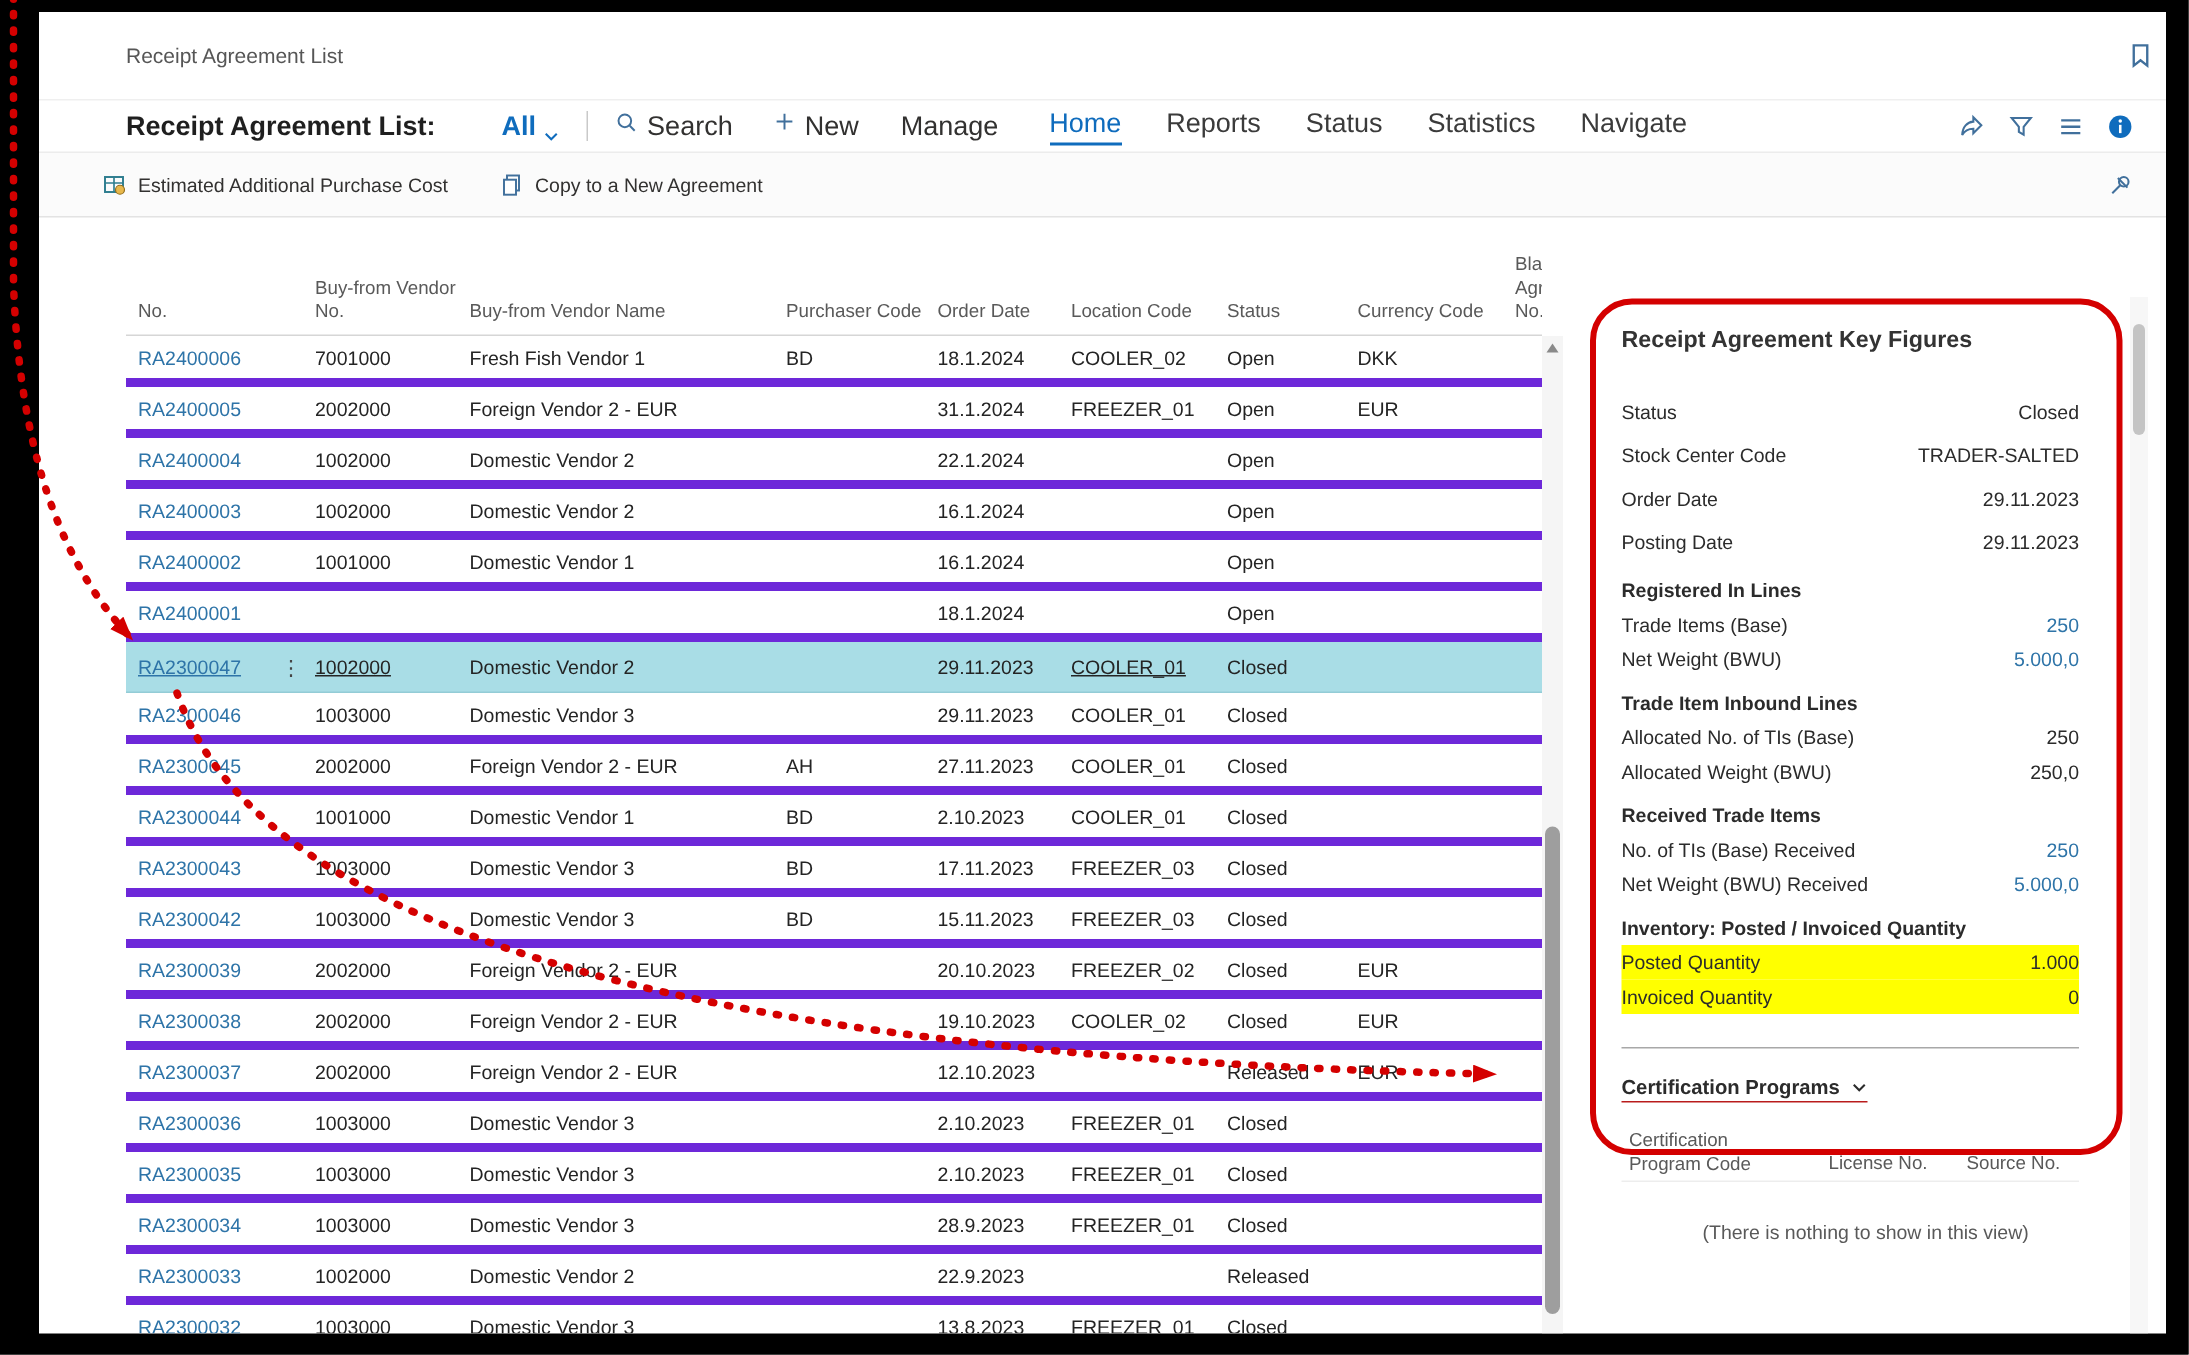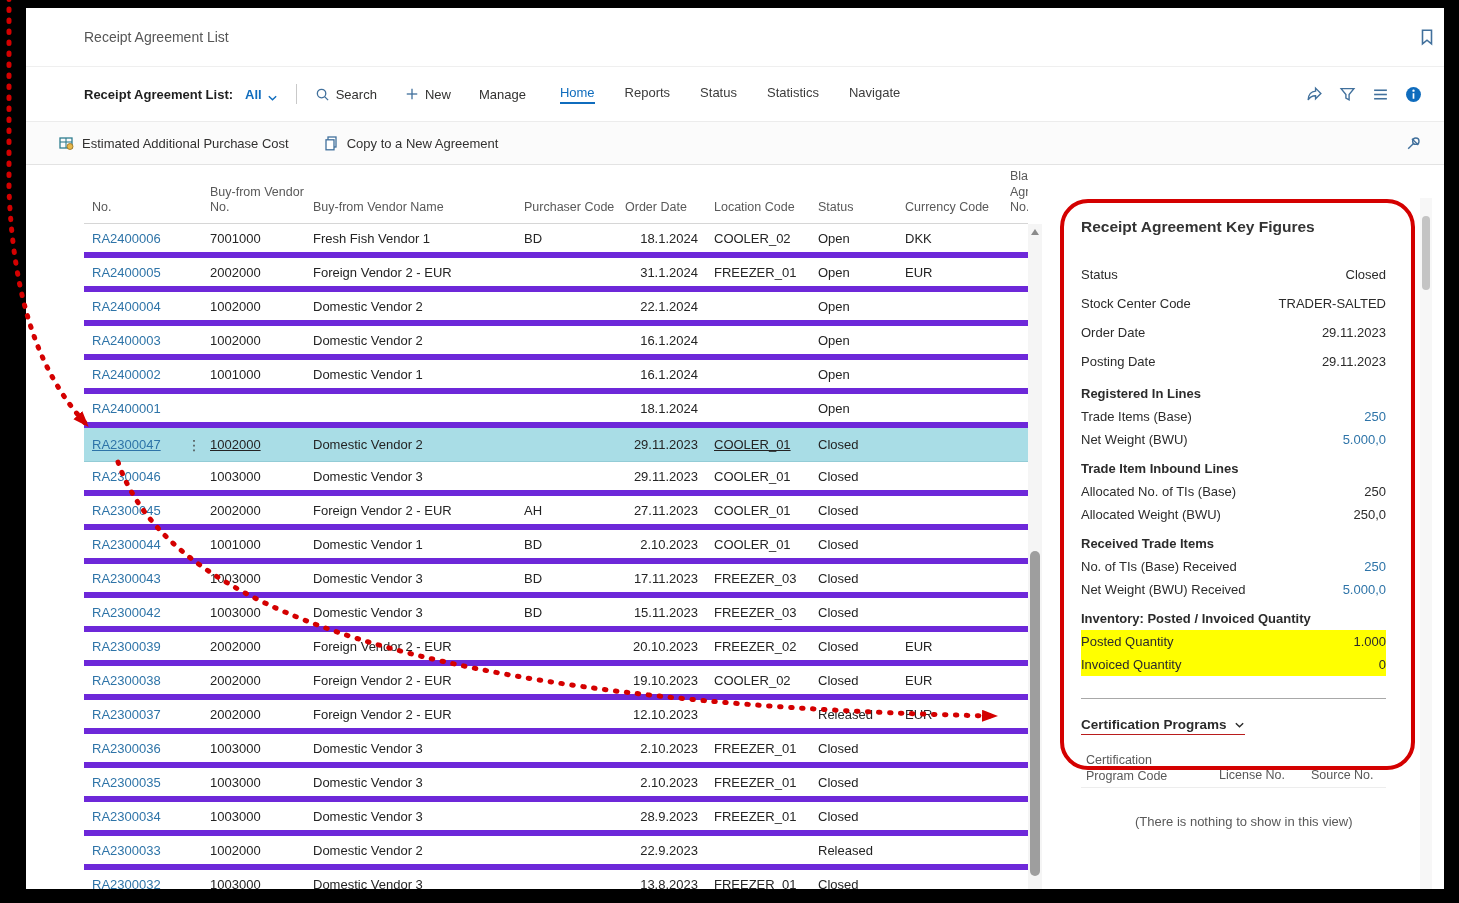--- a/index.html
+++ b/index.html
@@ -8,54 +8,54 @@
   .app { position:absolute; left:26px; top:8px; width:1418px; height:881px;
          background:#fff; overflow:hidden; }
 
   
   .titlebar { height:58px; display:flex; align-items:center;
               justify-content:space-between; padding:0 8px 0 58px; background:#fff; }
   .page-title { font-size:14px; color:#565656; }
   .icon { display:inline-block; vertical-align:middle; }
 
   
-  .ribbon { height:56px; display:flex; align-items:center; padding-left:58px;
+  .ribbon { height:36px; display:flex; align-items:center; padding-left:58px;
             border-top:1px solid #efefef; border-bottom:1px solid #ececec;
-            background:#fff; font-size:13px; color:#323130; white-space:nowrap; }
+            background:#fff; font-size:18px; color:#323130; white-space:nowrap; }
   .rb-caption { font-weight:700; color:#1f1f1f; margin-right:12px; }
-  .rb-filter { color:#0f6cbd; font-weight:600; display:inline-flex; align-items:flex-end; gap:5px; cursor:pointer; }
+  .rb-filter { color:#0f6cbd; font-weight:600; display:inline-flex; align-items:flex-end; gap:5px; cursor:pointer;margin-left:32px; }
   .rb-divider { width:1px; height:20px; background:#c9c9c9; margin:0 18px; }
-  .rb-item { display:inline-flex; align-items:center; gap:6px; margin-right:28px; cursor:pointer; color:#323130; }
+  .rb-item { display:inline-flex; gap:6px; margin-right:28px; cursor:pointer; color:#323130; }
   .tabs { display:flex; gap:30px; margin-left:6px; }
   .tab { cursor:pointer; color:#3b3b3b; padding-bottom:2px; }
   .tab.active { color:#0f6cbd; border-bottom:2px solid #0f6cbd; }
   .rb-right { margin-left:auto; display:flex; align-items:center; gap:16px; padding-right:22px; }
 
   
-  .actionbar { height:43px; display:flex; align-items:center; padding-left:32px;
+  .actionbar { height:43px; display:flex; align-items:center; padding-left:42px;
                background:#fbfbfb; border-bottom:1px solid #e3e3e3; font-size:13px; color:#323130; }
   .ab-item { display:inline-flex; align-items:center; gap:8px; margin-right:34px; cursor:pointer; }
   .ab-right { margin-left:auto; padding-right:22px; }
 
   
   .content { position:absolute; top:145px; left:0; right:0; bottom:0; }
 
   .grid-area { position:absolute; left:0; top:0; width:1002px; height:100%; overflow:hidden; }
   .thead, .trow { margin-left:58px; display:grid; padding-left:8px;
       grid-template-columns:95px 23px 103px 211px 101px 89px 104px 87px 105px 1fr; }
   .thead { height:71px; align-items:end; padding-bottom:7px; border-bottom:1px solid #d6d6d6;
            font-size:12.5px; color:#595959; line-height:1.25; }
   .hcell { overflow:hidden; padding-right:6px; }
   .trow { height:34px; align-items:center; border-bottom:6px solid #6d28d9;
           font-size:13px; color:#242424; }
   .trow.selected { background:#a9dde6; border-bottom:1px solid #93ccd6; }
   .cell { overflow:hidden; white-space:nowrap; padding-right:6px; }
   .link { color:#2e74a8; cursor:pointer; }
   .u { text-decoration:underline; }
-  .c-date { text-align:right; padding-right:16px; }
+  .c-date { text-align:left; padding-right:16px; }
   .thead .c-date { text-align:left; }
   .c-menu { color:#444; font-size:14px; }
   .trow.selected .c-menu::after { content:"\22EE"; }
 
   
   .scroll1 { position:absolute; left:1002px; top:71px; bottom:0; width:14px; background:#f5f5f5; }
   .scroll1 .arrow-up { position:absolute; top:5px; left:3px; width:0; height:0;
       border-left:4px solid transparent; border-right:4px solid transparent; border-bottom:6px solid #8a8a8a; }
   .scroll1 .thumb { position:absolute; left:2px; width:10px; top:327px; height:325px; background:#9e9e9e; border-radius:5px; }
 

